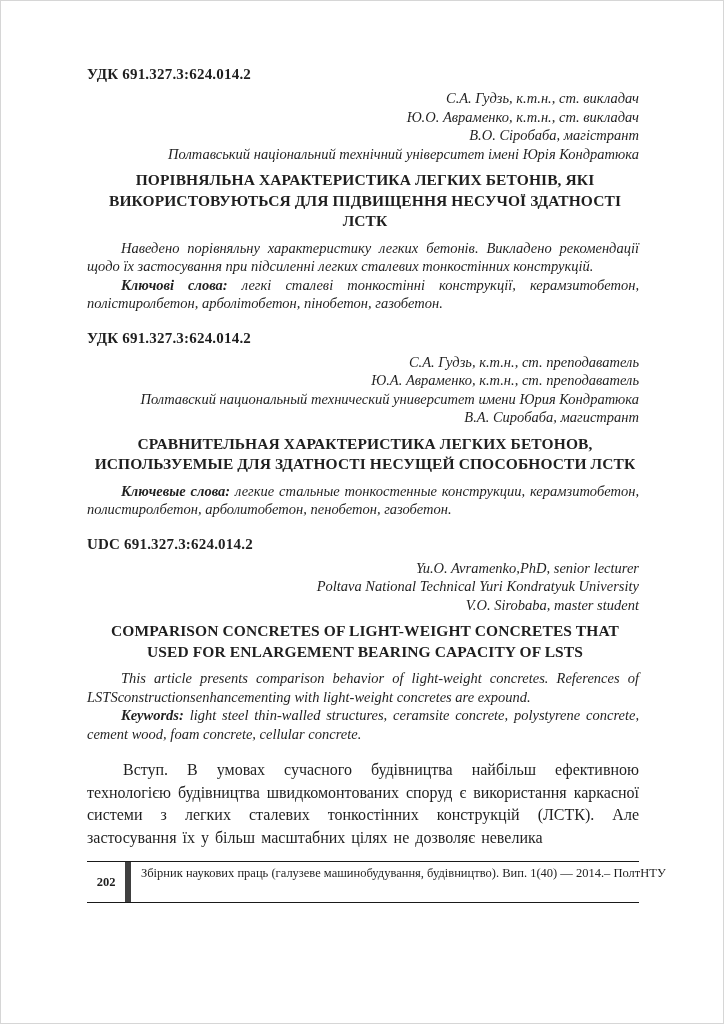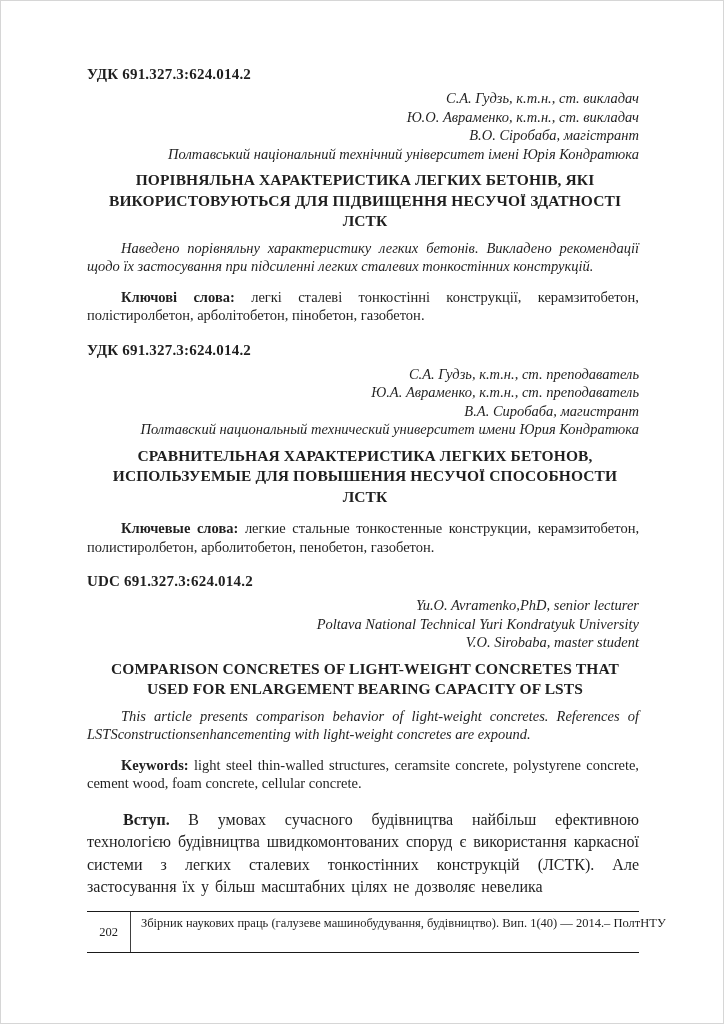--- a/index.html
+++ b/index.html
@@ -33,44 +33,44 @@
     text-align: center; line-height: 20.5px;
     margin: 7px 0 7px 4px;
     letter-spacing: 0.1px;
   }
   .abstract {
     font-size: 14.5px; font-style: italic;
     line-height: 18.5px; text-align: justify;
     text-indent: 34px;
   }
   .keywords {
-    font-size: 14.5px; 
+    font-size: 14.5px; font-style: italic;
     line-height: 18.5px; text-align: justify;
     text-indent: 34px;
-    margin-top: 12px;
   }
   .kw-label { font-weight: 700; }
   .intro {
     font-size: 16px; line-height: 22.5px;
     text-align: justify; text-indent: 36px;
     margin-top: 4px;
     word-spacing: 2px;
   }
-  .intro .lead { font-weight: 700; }
+  .intro .lead { font-weight: 400; }
   .footer {
     margin-top: 12px;
     border-top: 1.5px solid #1a1a1a;
     border-bottom: 1.5px solid #1a1a1a;
     display: flex; align-items: stretch;
     font-size: 12.5px; line-height: 16px;
   }
   .footer-num {
     flex: 0 0 44px; text-align: center;
     padding: 12px 0;
-    border-right: 1px solid #404040;
+    border-right: 6px solid #404040;
+    font-weight: bold;
   }
   .footer-text {
     padding: 3px 0 3px 10px;
     white-space: nowrap;
   }
 </style>
 </head>
 <body>
 
 <div class="page">
@@ -86,24 +86,24 @@
     <h1 class="title">ПОРІВНЯЛЬНА ХАРАКТЕРИСТИКА ЛЕГКИХ БЕТОНІВ, ЯКІ ВИКОРИСТОВУЮТЬСЯ ДЛЯ ПІДВИЩЕННЯ НЕСУЧОЇ ЗДАТНОСТІ ЛСТК</h1>
     <p class="abstract">Наведено порівняльну характеристику легких бетонів. Викладено рекомендації щодо їх застосування при підсиленні легких сталевих тонкостінних конструкцій.</p>
     <p class="keywords"><span class="kw-label">Ключові слова:</span> <span>легкі сталеві тонкостінні конструкції, керамзитобетон, полістиролбетон, арболітобетон, пінобетон, газобетон.</span></p>
   </section>
 
   <section class="lang-block">
     <p class="udc">УДК 691.327.3:624.014.2</p>
     <div class="authors">
       <p>С.А. Гудзь, к.т.н., ст. преподаватель</p>
       <p>Ю.А. Авраменко, к.т.н., ст. преподаватель</p>
+      <p>Полтавский национальный технический университет имени Юрия Кондратюка</p>
       <p>В.А. Сиробаба, магистрант</p>
-      <p>Полтавский национальный технический университет имени Юрия Кондратюка</p>
     </div>
-    <h1 class="title">СРАВНИТЕЛЬНАЯ ХАРАКТЕРИСТИКА ЛЕГКИХ БЕТОНОВ, ИСПОЛЬЗУЕМЫЕ ДЛЯ ПОВЫШЕНИЯ НЕСУЧОЇ СПОСОБНОСТИ ЛСТК</h1>
+    <h1 class="title">СРАВНИТЕЛЬНАЯ ХАРАКТЕРИСТИКА ЛЕГКИХ БЕТОНОВ, ИСПОЛЬЗУЕМЫЕ ДЛЯ ЗДАТНОСТІ НЕСУЩЕЙ СПОСОБНОСТИ ЛСТК</h1>
     <p class="keywords"><span class="kw-label">Ключевые слова:</span> <span>легкие стальные тонкостенные конструкции, керамзитобетон, полистиролбетон, арболитобетон, пенобетон, газобетон.</span></p>
   </section>
 
   <section class="lang-block">
     <p class="udc">UDC 691.327.3:624.014.2</p>
     <div class="authors">
       <p>Yu.O. Avramenko,PhD, senior lecturer</p>
       <p>Poltava National Technical Yuri Kondratyuk University</p>
       <p>V.O. Sirobaba, master student</p>
     </div>

